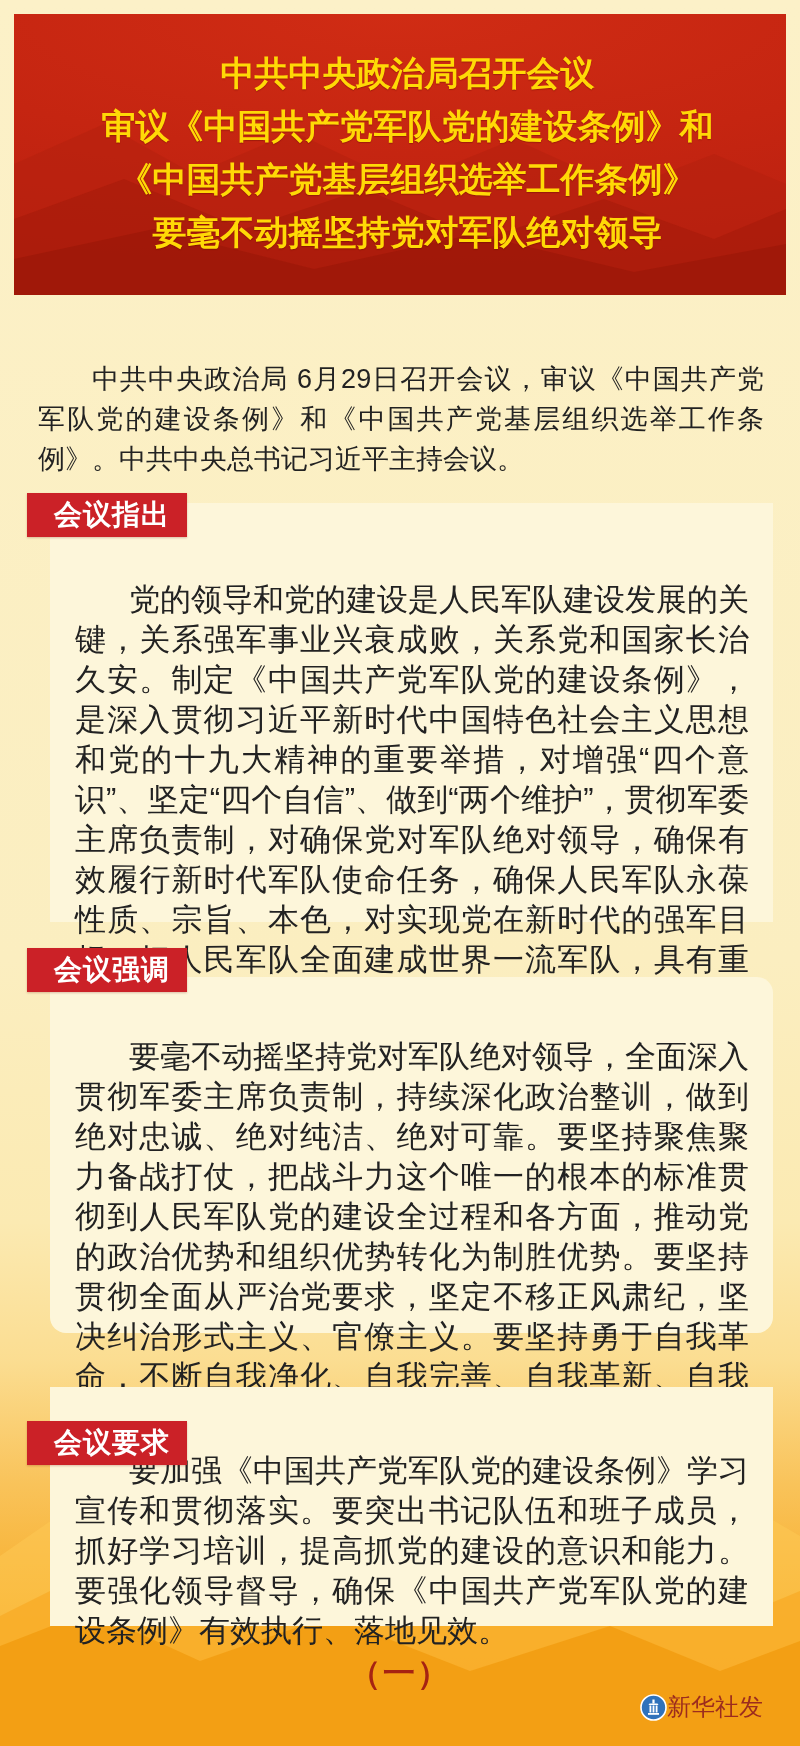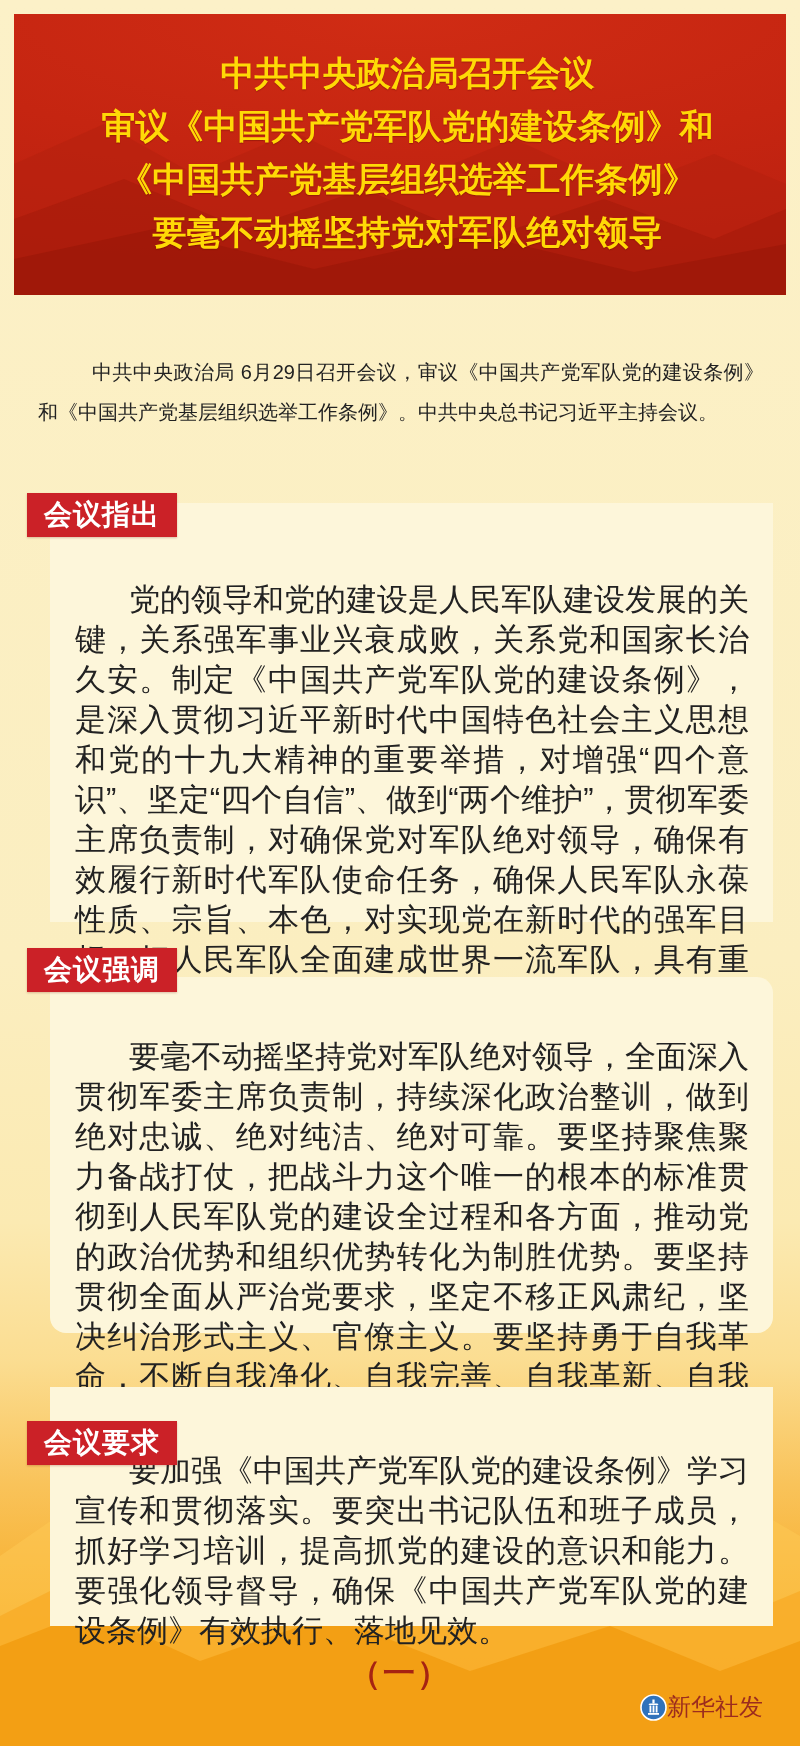--- a/index.html
+++ b/index.html
@@ -19,28 +19,29 @@
   .banner svg{position:absolute;left:0;bottom:0;width:100%;height:100%;}
   .banner-title{
     position:relative;z-index:2;padding-top:33px;text-align:center;
     font-weight:bold;font-size:34px;line-height:53px;color:#ffd906;
     text-shadow:0 1px 1px rgba(90,10,0,.35);
     padding-left:15px;
   }
   
   .intro{
     position:absolute;left:38px;top:332px;width:726px;z-index:2;
-    font-size:20px;line-height:40px;color:#222;text-align:justify;text-indent:54px;
+    font-size:27px;line-height:40px;color:#222;text-align:justify;text-indent:54px;
   }
   
   .badge{
     position:absolute;left:27px;width:150px;height:44px;z-index:3;
     background:#cb2127;color:#fff;font-weight:bold;font-size:28px;
     line-height:44px;text-align:center;letter-spacing:1px;
     box-shadow:0 1px 2px rgba(120,20,10,.25);
+    padding-left:10px;
   }
   .badge1{top:493px;} .badge2{top:948px;font-family:Liberation Serif, serif;} .badge3{top:1421px;}
   .sbox{
     position:absolute;left:50px;width:723px;z-index:2;
     background:#fdf6da;box-sizing:border-box;
     padding-left:17px;padding-right:16px;
   }
   .sbox1{top:503px;height:419px;padding-top:69px;}
   .sbox2{top:977px;height:356px;padding-top:52px;border-radius:16px;}
   .sbox3{top:1387px;height:239px;padding-top:56px;}

